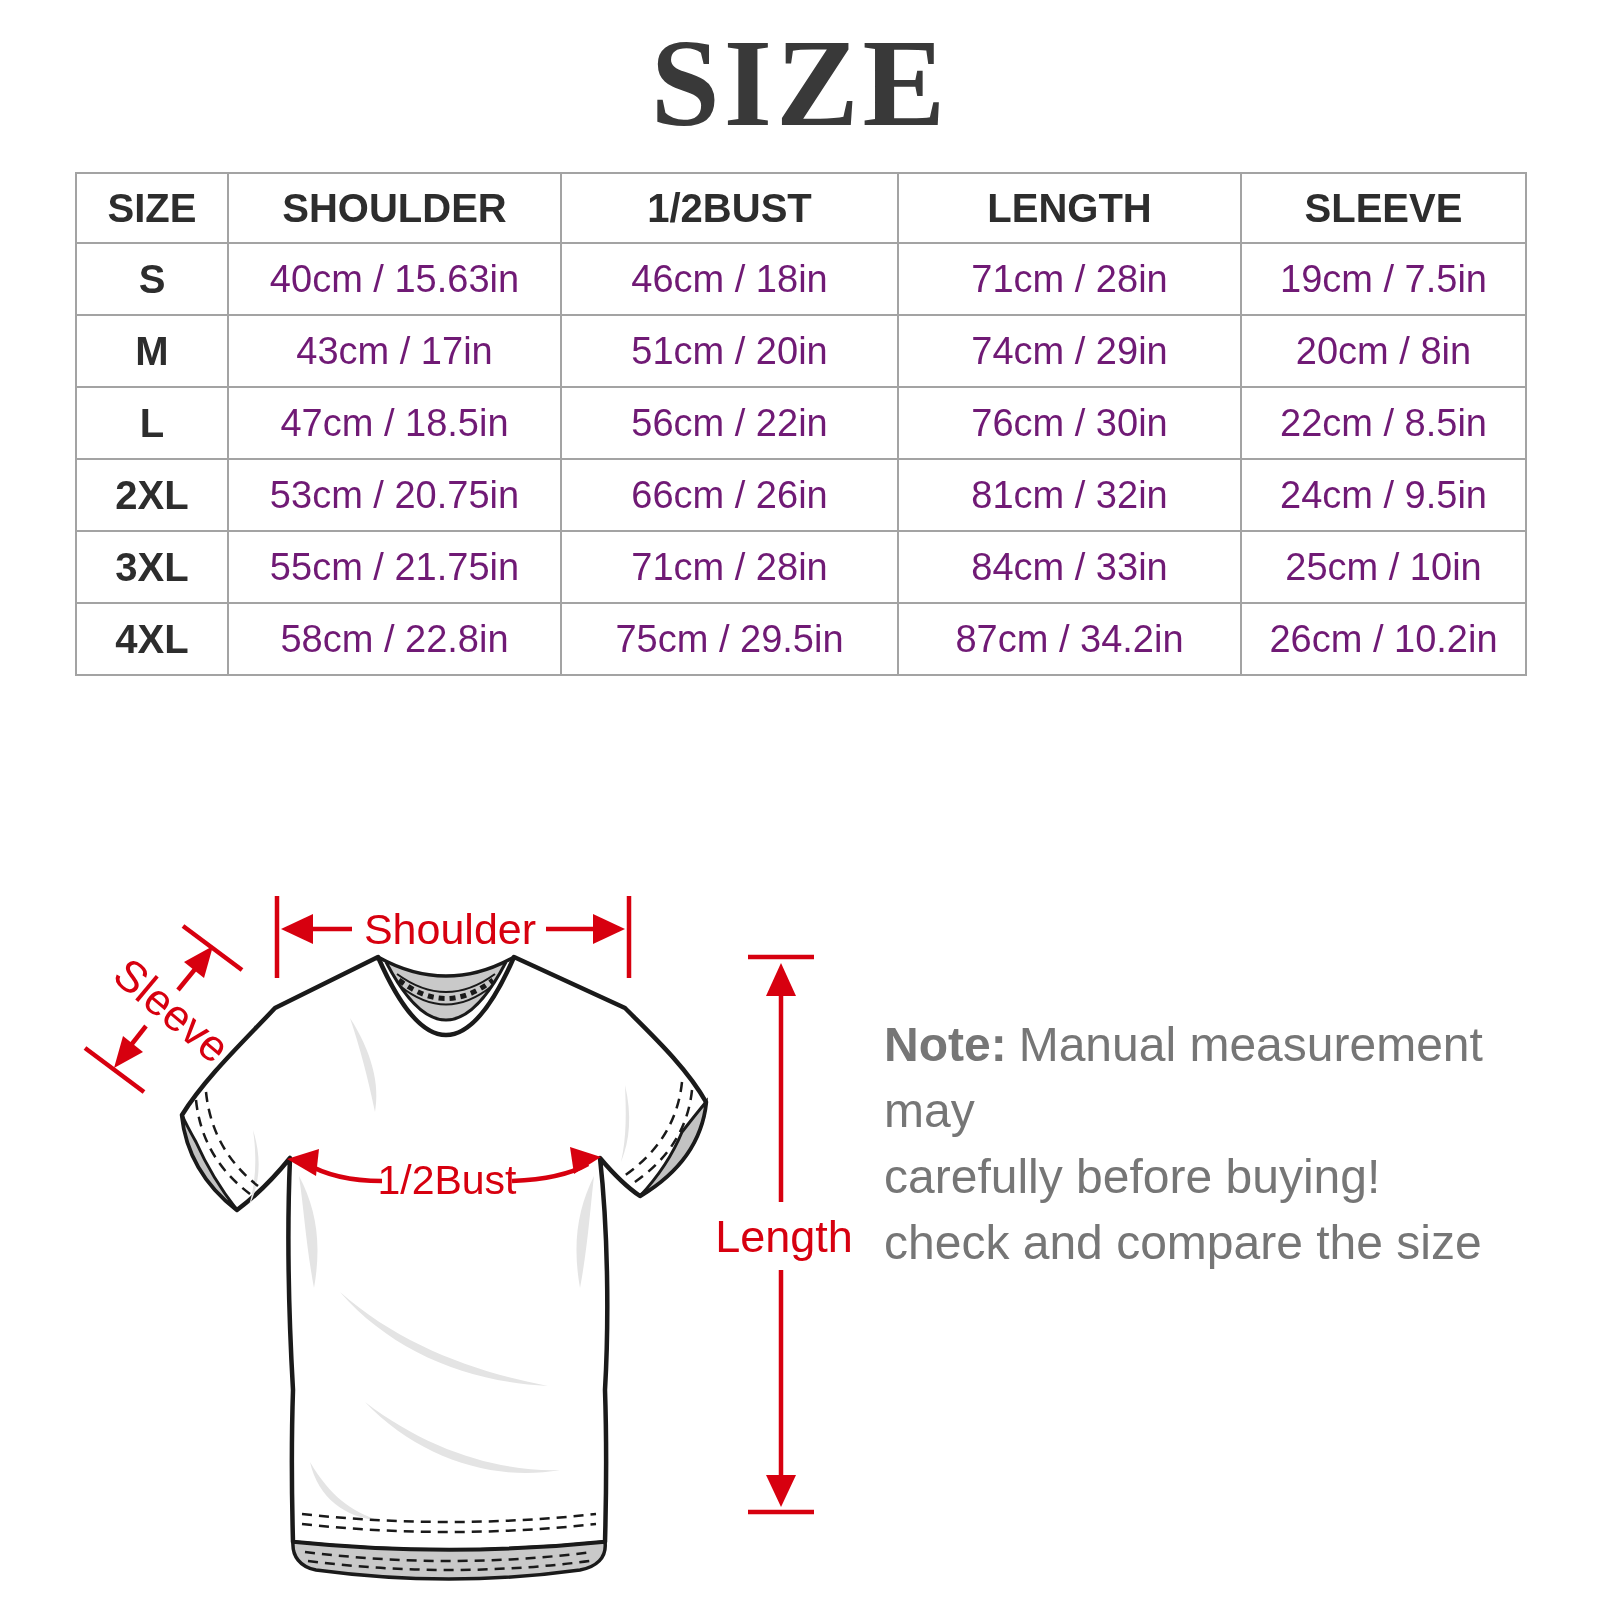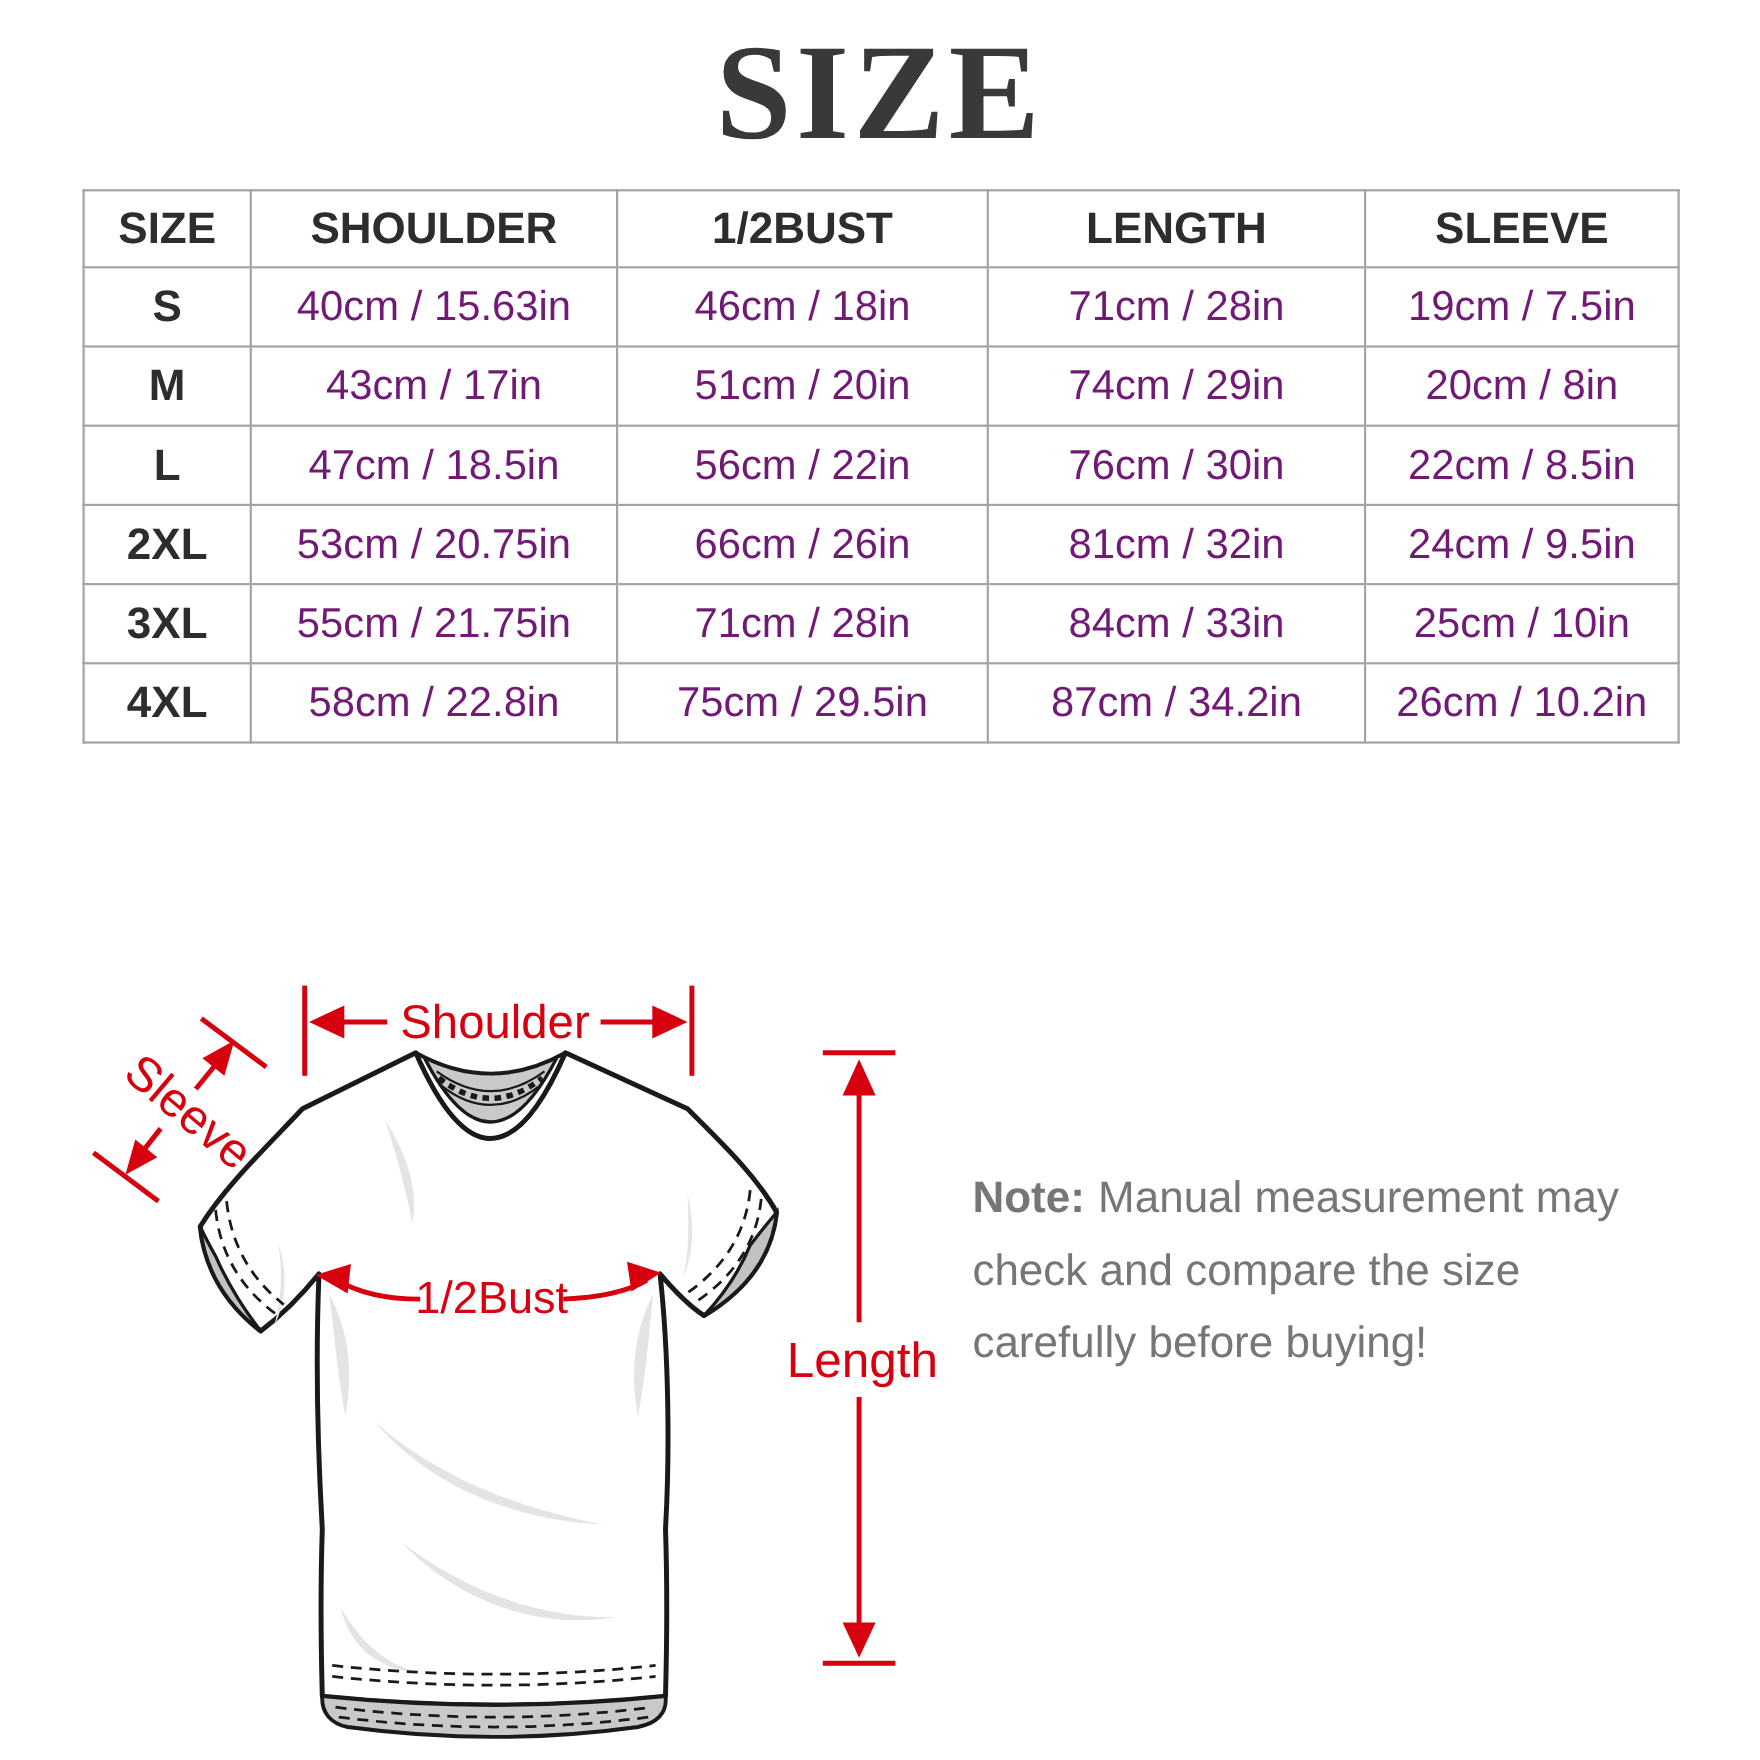--- a/index.html
+++ b/index.html
@@ -21,22 +21,22 @@
     height:70px;font-size:38px;color:#701a75;white-space:nowrap;
     padding:0;
   }
   table.size-table tr.head td{
     font-weight:700;font-size:40px;color:#2d2d2d;height:68px;
   }
   table.size-table td.szcol{
     font-weight:700;font-size:40px;color:#2d2d2d;
   }
   .note{
-    position:absolute;left:884px;top:1056px;width:620px;
-    font-size:40px;line-height:66px;color:#767676;
+    position:absolute;left:884px;top:1012px;width:620px;
+    font-size:48px;line-height:66px;color:#767676;
   }
   .note .prefix{font-weight:700;margin-right:12px;}
   svg.diagram{position:absolute;left:60px;top:860px;}
   svg text.redlabel{fill:#d7000f;font-family:"Liberation Sans", sans-serif;}
 </style>
 </head>
 <body>
 
 <div class="title">SIZE</div>
 
@@ -201,15 +201,15 @@
       <line x1="781" y1="1270" x2="781" y2="1480" stroke-width="4.5"></line>
       <polygon points="781,1507 766,1475 796,1475" stroke="none"></polygon>
       <line x1="748" y1="1512" x2="814" y2="1512" stroke-width="4.5"></line>
     </g>
     <text class="redlabel" x="784" y="1252" font-size="45" text-anchor="middle" stroke="none">Length</text>
   </g>
 </svg>
 
 <div class="note">
   <div><span class="prefix">Note:</span><span>Manual measurement may</span></div>
+  <div>carefully before buying!</div>
   <div>check and compare the size</div>
-  <div>carefully before buying!</div>
 </div>
 
 </body></html>

